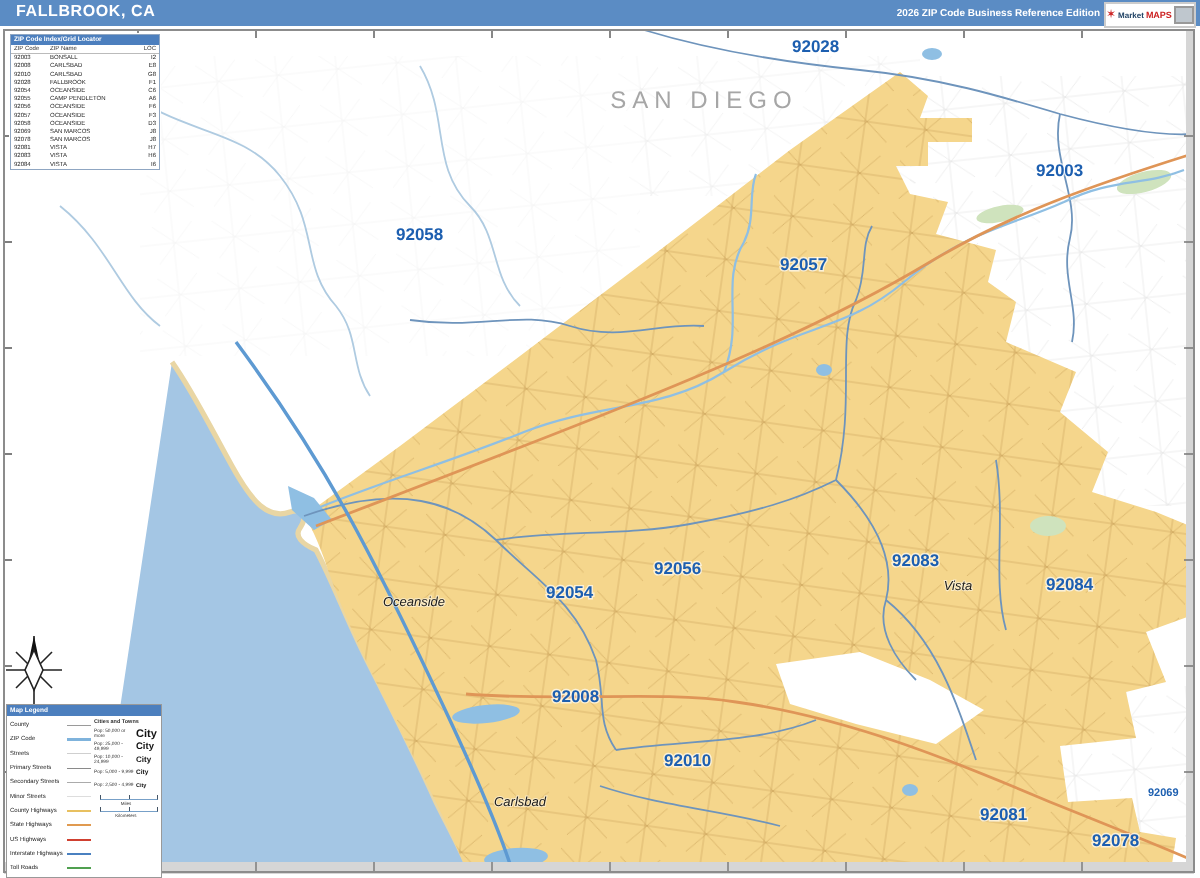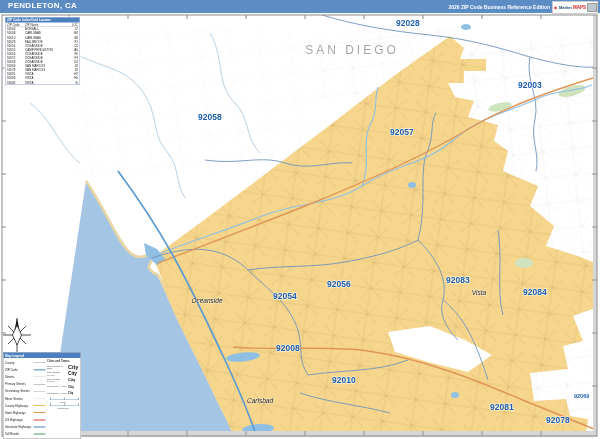--- a/index.html
+++ b/index.html
@@ -59,21 +59,21 @@
   .sbar{width:56px;height:4px;border-left:1px solid #456;border-right:1px solid #456;border-bottom:1.5px solid #77A0C8;position:relative;margin-left:6px;}
   .sbar i{position:absolute;left:50%;top:0;width:1px;height:4px;background:#456;}
   .scap{font-size:4.5px;color:#333;text-align:center;width:64px;height:7px;line-height:7px;}
 </style>
 </head>
 <body>
 
 <div class="page">
 
   <div class="hdr">
-    <span class="hdr-title">PENDLETON, CA</span>
+    <span class="hdr-title">FALLBROOK, CA</span>
     <span class="hdr-edition">2026 ZIP Code Business Reference Edition</span>
     <span class="logo">
       <span class="star">✶</span>
       <span class="mkt">Market</span>
       <span class="maps">MAPS</span>
       <span class="box"></span>
     </span>
   </div>
 
   <div class="mapwrap">

